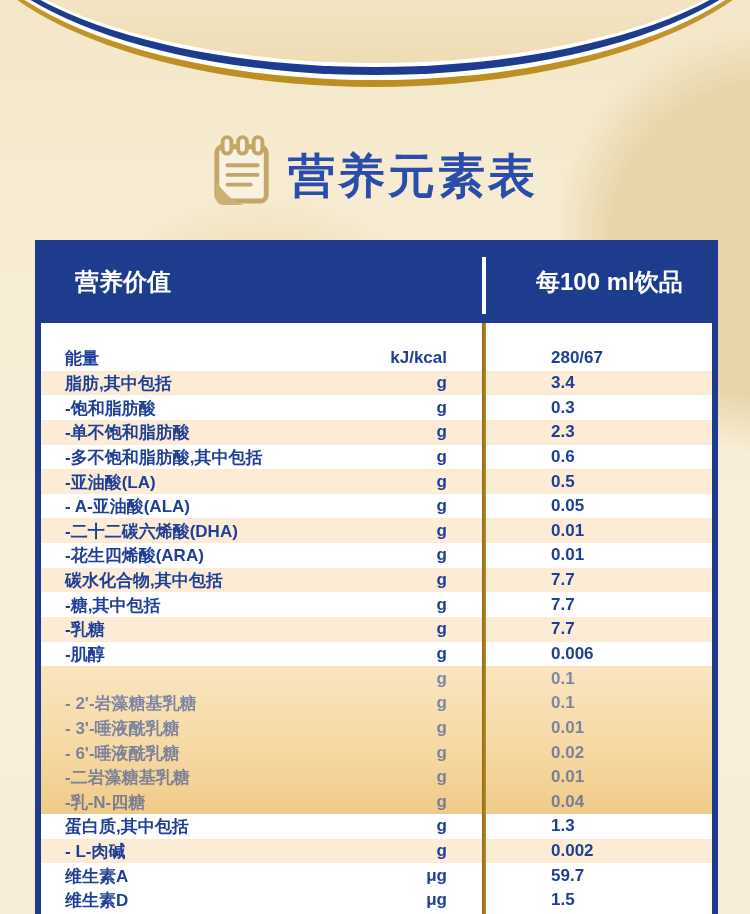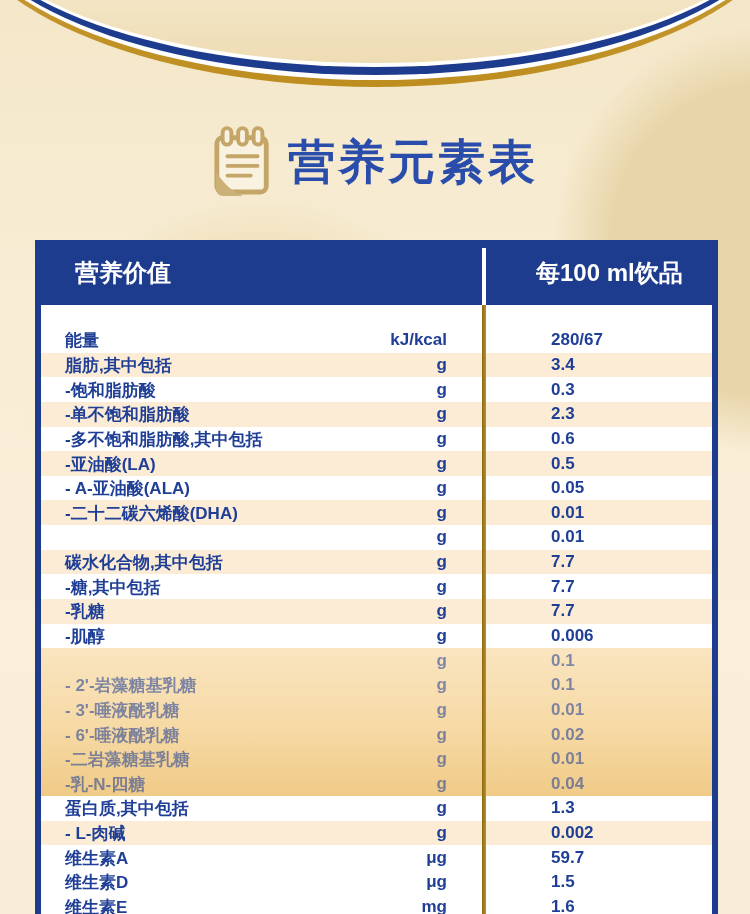--- a/index.html
+++ b/index.html
@@ -7,33 +7,33 @@
     width:750px;height:914px;overflow:hidden;position:relative;
     font-family:"Liberation Sans",sans-serif;
     background:
       radial-gradient(circle 215px at 768px 240px, #e8d5a9 0%, #e8d5a9 72%, rgba(232,213,169,0) 100%),
       radial-gradient(circle 235px at 262px 428px, rgba(235,216,170,.65) 0%, rgba(235,216,170,.65) 70%, rgba(235,216,170,0) 100%),
       linear-gradient(180deg,#f4e7c9 0%, #f8eed6 35%, #faf0da 70%, #f8eed7 100%);
   }
   .can-arc{position:absolute;top:0;left:0;display:block;}
   .title-row{
     position:absolute;top:116px;left:0;right:0;height:92px;
-    display:flex;justify-content:center;align-items:center;gap:14px;
+    display:flex;justify-content:center;align-items:flex-end;gap:14px;
   }
   .title-row h1{
     margin:0;font-size:47px;font-weight:700;letter-spacing:3px;
     color:var(--title-blue,#2a4dab);
   }
   .ntable{
     position:absolute;left:35px;top:240px;width:683px;height:674px;
     background:var(--blue,#1e3c8e);
     padding:0 6px;box-sizing:border-box;overflow:hidden;
   }
   .thead{
-    position:relative;height:65px;margin:0 -6px;
+    position:relative;height:65px;margin:9px -6px;
     background:var(--blue,#1e3c8e);
     color:#fff;font-weight:700;font-size:24px;
   }
   .thead .h-name{position:absolute;left:40px;top:50%;transform:translateY(-50%);white-space:nowrap;}
   .thead .h-val{position:absolute;left:501px;top:50%;transform:translateY(-50%);white-space:nowrap;}
   .thead .hdiv{position:absolute;left:447px;top:8px;bottom:0;width:4px;background:#fff;}
   .tbody{
     position:relative;height:643px;background:#fff;
     padding-top:23px;box-sizing:border-box;overflow:hidden;
   }
@@ -137,20 +137,21 @@
     <span class="cell name">- A-亚油酸(ALA)</span>
     <span class="cell unit">g</span>
     <span class="cell value">0.05</span>
   </div>
       <div class="row bg-cream">
     <span class="cell name">-二十二碳六烯酸(DHA)</span>
     <span class="cell unit">g</span>
     <span class="cell value">0.01</span>
   </div>
       <div class="row bg-white">
+    <span class="cell name">-花生四烯酸(ARA)</span>
     <span class="cell unit">g</span>
     <span class="cell value">0.01</span>
   </div>
       <div class="row bg-cream">
     <span class="cell name">碳水化合物,其中包括</span>
     <span class="cell unit">g</span>
     <span class="cell value">7.7</span>
   </div>
       <div class="row bg-white">
     <span class="cell name">-糖,其中包括</span>

